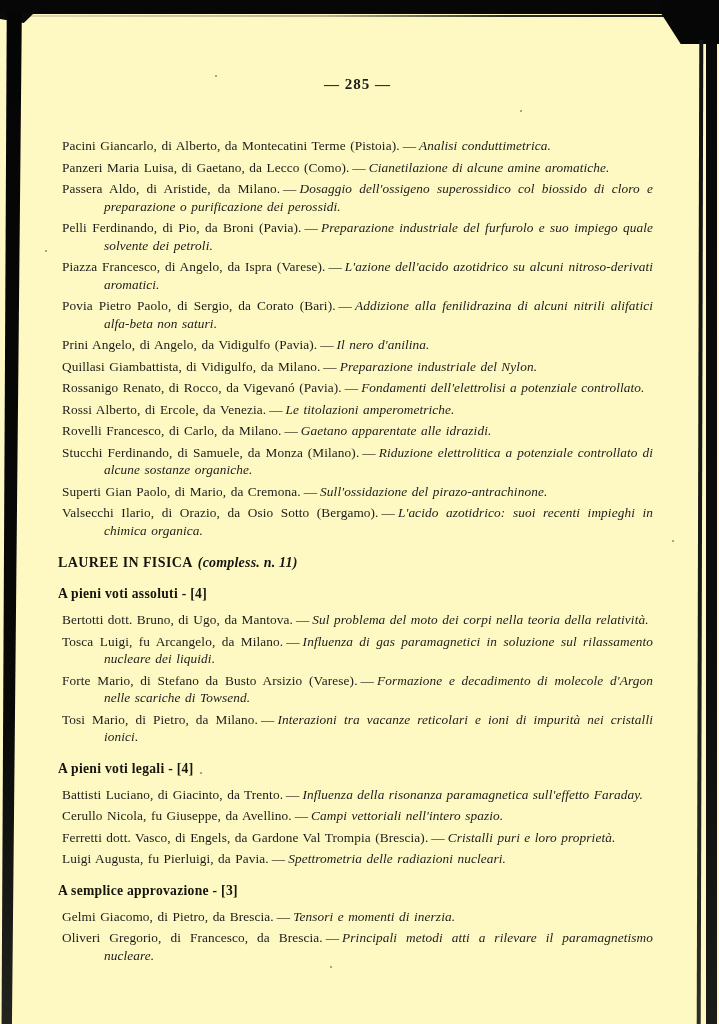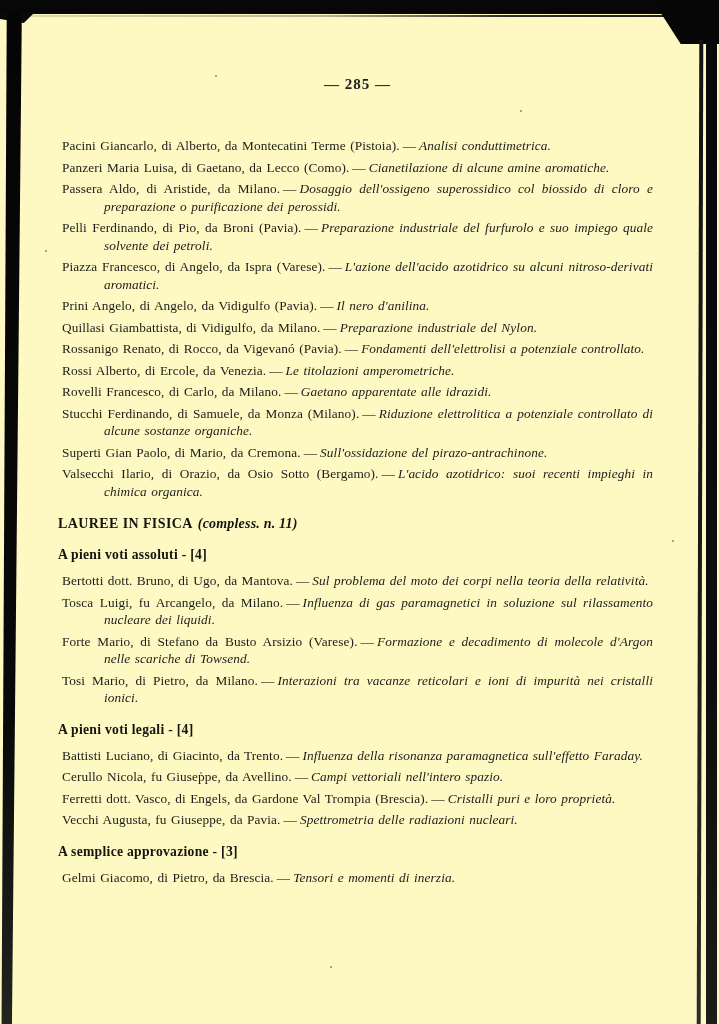--- a/index.html
+++ b/index.html
@@ -135,20 +135,21 @@
         <p class="entry"><span class="entry-name">Pacini Giancarlo, di Alberto, da Montecatini Terme (Pistoia).</span><span class="sep">—</span><span class="entry-title">Analisi conduttimetrica.</span></p>
 
         <p class="entry"><span class="entry-name">Panzeri Maria Luisa, di Gaetano, da Lecco (Como).</span><span class="sep">—</span><span class="entry-title">Cianetilazione di alcune amine aromatiche.</span></p>
 
         <p class="entry"><span class="entry-name">Passera Aldo, di Aristide, da Milano.</span><span class="sep">—</span><span class="entry-title">Dosaggio dell'ossigeno superossidico col biossido di cloro e preparazione o purificazione dei perossidi.</span></p>
 
         <p class="entry"><span class="entry-name">Pelli Ferdinando, di Pio, da Broni (Pavia).</span><span class="sep">—</span><span class="entry-title">Preparazione industriale del furfurolo e suo impiego quale solvente dei petroli.</span></p>
 
         <p class="entry"><span class="entry-name">Piazza Francesco, di Angelo, da Ispra (Varese).</span><span class="sep">—</span><span class="entry-title">L'azione dell'acido azotidrico su alcuni nitroso-derivati aromatici.</span></p>
 
+        <p class="entry"><span class="entry-name">Povia Pietro Paolo, di Sergio, da Corato (Bari).</span><span class="sep">—</span><span class="entry-title">Addizione alla fenilidrazina di alcuni nitrili alifatici alfa-beta non saturi.</span></p>
 
         <p class="entry"><span class="entry-name">Prini Angelo, di Angelo, da Vidigulfo (Pavia).</span><span class="sep">—</span><span class="entry-title">Il nero d'anilina.</span></p>
 
         <p class="entry"><span class="entry-name">Quillasi Giambattista, di Vidigulfo, da Milano.</span><span class="sep">—</span><span class="entry-title">Preparazione industriale del Nylon.</span></p>
 
         <p class="entry"><span class="entry-name">Rossanigo Renato, di Rocco, da Vigevanó (Pavia).</span><span class="sep">—</span><span class="entry-title">Fondamenti dell'elettrolisi a potenziale controllato.</span></p>
 
         <p class="entry"><span class="entry-name">Rossi Alberto, di Ercole, da Venezia.</span><span class="sep">—</span><span class="entry-title">Le titolazioni amperometriche.</span></p>
 
         <p class="entry"><span class="entry-name">Rovelli Francesco, di Carlo, da Milano.</span><span class="sep">—</span><span class="entry-title">Gaetano apparentate alle idrazidi.</span></p>
@@ -176,25 +177,26 @@
 
     <h3 class="subsection-heading">A pieni voti legali - [4]</h3>
     <div>
 
         <p class="entry"><span class="entry-name">Battisti Luciano, di Giacinto, da Trento.</span><span class="sep">—</span><span class="entry-title">Influenza della risonanza paramagnetica sull'effetto Faraday.</span></p>
 
         <p class="entry"><span class="entry-name">Cerullo Nicola, fu Giuseppe, da Avellino.</span><span class="sep">—</span><span class="entry-title">Campi vettoriali nell'intero spazio.</span></p>
 
         <p class="entry"><span class="entry-name">Ferretti dott. Vasco, di Engels, da Gardone Val Trompia (Brescia).</span><span class="sep">—</span><span class="entry-title">Cristalli puri e loro proprietà.</span></p>
 
-        <p class="entry"><span class="entry-name">Vecchi Augusta, fu Giuseppe, da Pavia.</span><span class="sep">—</span><span class="entry-title">Spettrometria delle radiazioni nucleari.</span></p>
+        <p class="entry"><span class="entry-name">Luigi Augusta, fu Pierluigi, da Pavia.</span><span class="sep">—</span><span class="entry-title">Spettrometria delle radiazioni nucleari.</span></p>
       </div>
 
     <h3 class="subsection-heading">A semplice approvazione - [3]</h3>
     <div>
 
         <p class="entry"><span class="entry-name">Gelmi Giacomo, di Pietro, da Brescia.</span><span class="sep">—</span><span class="entry-title">Tensori e momenti di inerzia.</span></p>
 
+        <p class="entry"><span class="entry-name">Oliveri Gregorio, di Francesco, da Brescia.</span><span class="sep">—</span><span class="entry-title">Principali metodi atti a rilevare il paramagnetismo nucleare.</span></p>
 
       </div>
 
   </div>
 </div>
 
 </body></html>

